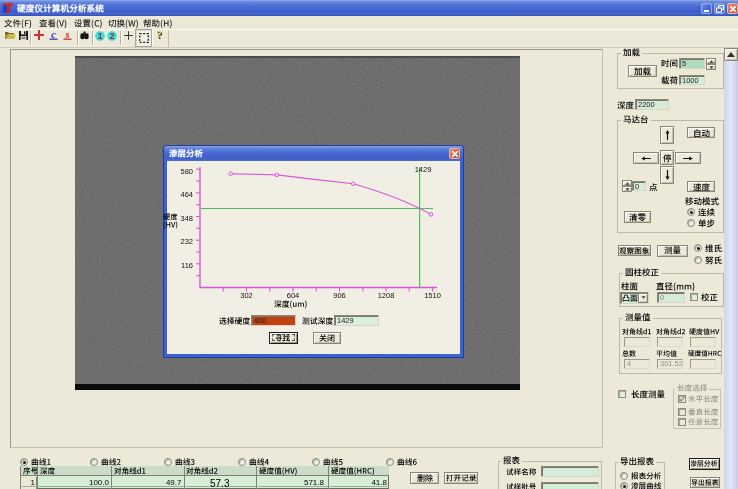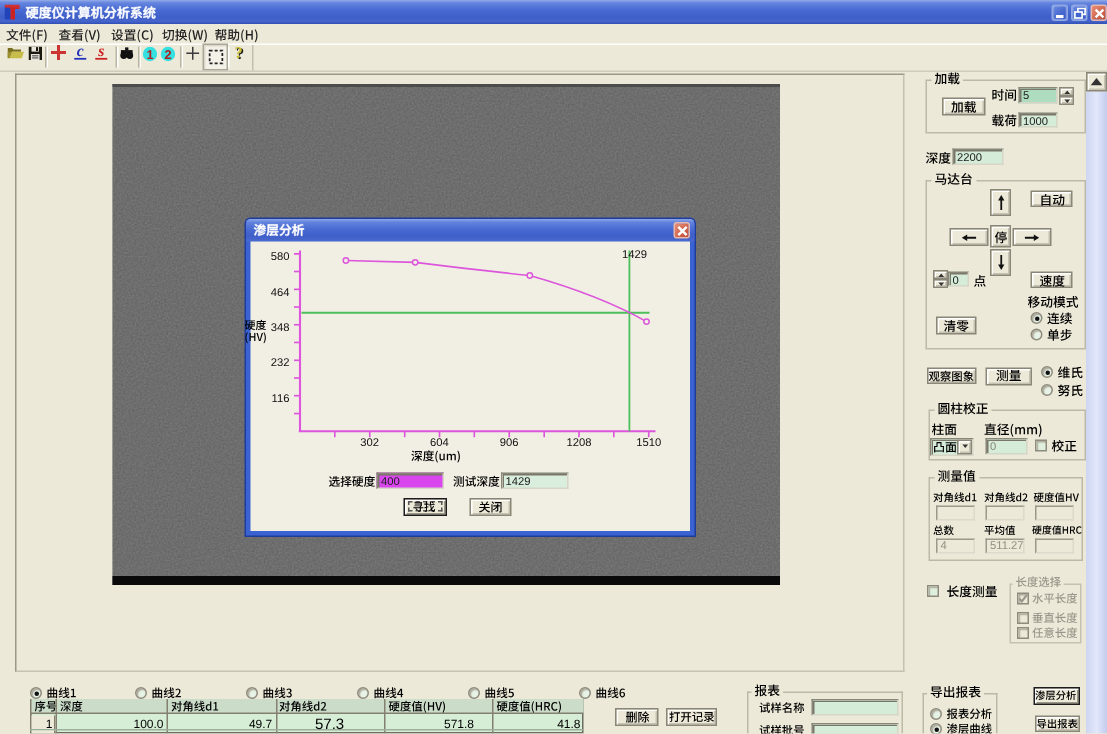--- a/index.html
+++ b/index.html
@@ -477,21 +477,21 @@
   </svg>
 <svg style="position:absolute;left:688.0px;top:350.0px;width:33.3px;height:6.6px;overflow:visible" viewBox="0 0 504 100" fill="#000">
     <use href="#u786c" x="0"></use>
     <use href="#u5ea6" x="100"></use>
     <use href="#u503c" x="200"></use>
     <use href="#u0048" x="300"></use>
     <use href="#u0052" x="374"></use>
     <use href="#u0043" x="440"></use>
   </svg>
 <div class="ind" style="left:624px;top:359px;width:26px;height:10px">4</div>
-<div class="ind" style="left:657px;top:359px;width:26px;height:10px">511.27</div>
+<div class="ind" style="left:657px;top:359px;width:26px;height:10px">301.52</div>
 <div class="ind" style="left:690px;top:359px;width:26px;height:10px"></div>
 <div class="cb" style="left:618px;top:390px"></div>
 <svg style="position:absolute;left:631.0px;top:389.5px;width:34.0px;height:8.5px;overflow:visible" viewBox="0 0 400 100" fill="#000">
     <use href="#u957f" x="0"></use>
     <use href="#u5ea6" x="100"></use>
     <use href="#u6d4b" x="200"></use>
     <use href="#u91cf" x="300"></use>
   </svg>
 <div class="grp" style="left:673px;top:389px;width:48px;height:40px;border-color:#C6C2B2"></div>
 <div class="a" style="left:675px;top:385px;width:34px;height:8px;background:#ECE9D8"></div>
@@ -646,21 +646,21 @@
     <use href="#u0043" x="475"></use>
     <use href="#u0029" x="540"></use>
   </svg>
 <div class="a" style="left:20px;top:486px;width:369px;height:1px;background:#9ab09a"></div>
 <div class="a" style="left:21px;top:477px;width:16px;height:9px;background:#ECE9D8;border-right:1px solid #84806f"></div>
 <div class="a" style="left:21px;top:487px;width:16px;height:2px;background:#ECE9D8;border-right:1px solid #84806f"></div>
 <div class="a" style="left:-5px;top:478px;width:40px;font-size:8px;text-align:right">1</div>
 <div class="a" style="left:69px;top:478px;width:40px;font-size:8px;text-align:right">100.0</div>
 <div class="a" style="left:141.5px;top:478px;width:40px;font-size:8px;text-align:right">49.7</div>
 <div class="a" style="left:210px;top:478px;width:40px;font-size:10px;">57.3</div>
-<div class="a" style="left:296px;top:478px;width:40px;font-size:8px;">571.8</div>
+<div class="a" style="left:284px;top:478px;width:40px;font-size:8px;text-align:right">571.8</div>
 <div class="a" style="left:347px;top:478px;width:40px;font-size:8px;text-align:right">41.8</div>
 <div class="btn" style="left:410px;top:471.5px;width:29px;height:12px"></div>
 <svg style="position:absolute;left:416.5px;top:473.5px;width:16.0px;height:8px;overflow:visible" viewBox="0 0 200 100" fill="#000">
     <use href="#u5220" x="0"></use>
     <use href="#u9664" x="100"></use>
   </svg>
 <div class="btn" style="left:444px;top:471.5px;width:34px;height:12px"></div>
 <svg style="position:absolute;left:445.8px;top:473.5px;width:30.4px;height:7.6px;overflow:visible" viewBox="0 0 400 100" fill="#000">
     <use href="#u6253" x="0"></use>
     <use href="#u5f00" x="100"></use>
@@ -763,21 +763,21 @@
     <use href="#u0075" x="236"></use>
     <use href="#u006d" x="298"></use>
     <use href="#u0029" x="392"></use>
   </svg>
 <svg style="position:absolute;left:219.0px;top:316.5px;width:31.2px;height:7.8px;overflow:visible" viewBox="0 0 400 100" fill="#000">
     <use href="#u9009" x="0"></use>
     <use href="#u62e9" x="100"></use>
     <use href="#u786c" x="200"></use>
     <use href="#u5ea6" x="300"></use>
   </svg>
-<div class="in" style="left:251px;top:315px;width:45px;height:11px;background:#d946ef">400</div>
+<div class="in" style="left:251px;top:315px;width:45px;height:11px;background:#c2410c">400</div>
 <svg style="position:absolute;left:302.0px;top:316.5px;width:31.2px;height:7.8px;overflow:visible" viewBox="0 0 400 100" fill="#000">
     <use href="#u6d4b" x="0"></use>
     <use href="#u8bd5" x="100"></use>
     <use href="#u6df1" x="200"></use>
     <use href="#u5ea6" x="300"></use>
   </svg>
 <div class="in" style="left:334px;top:315px;width:45px;height:11px;background:#D9EEDC">1429</div>
 <div class="btn" style="left:268.5px;top:331.5px;width:29px;height:12px;border:1px solid #1c1c1c;box-shadow:inset 1px 1px 0 #fff,inset -1px -1px 0 #9a9688"></div>
 <div class="a" style="left:271.5px;top:333.8px;width:23px;height:7.5px;border:1px dashed #555"></div>
 <svg style="position:absolute;left:275.4px;top:333.8px;width:15.2px;height:7.6px;overflow:visible" viewBox="0 0 200 100" fill="#000">

